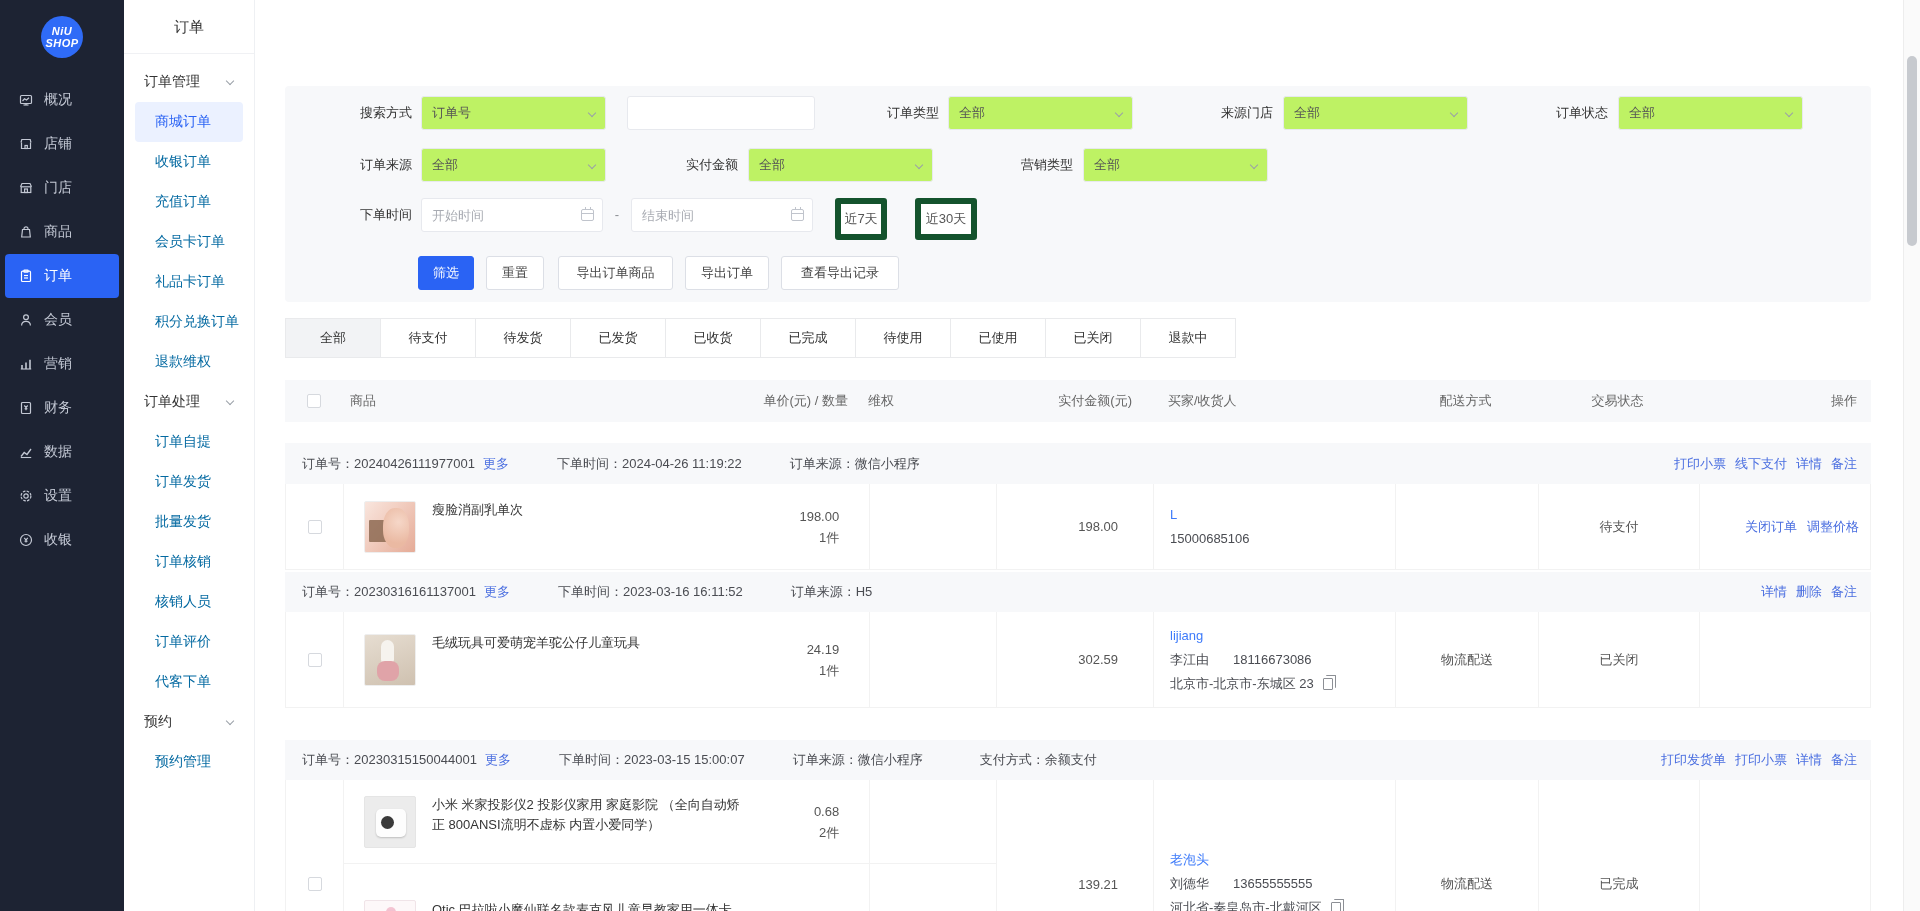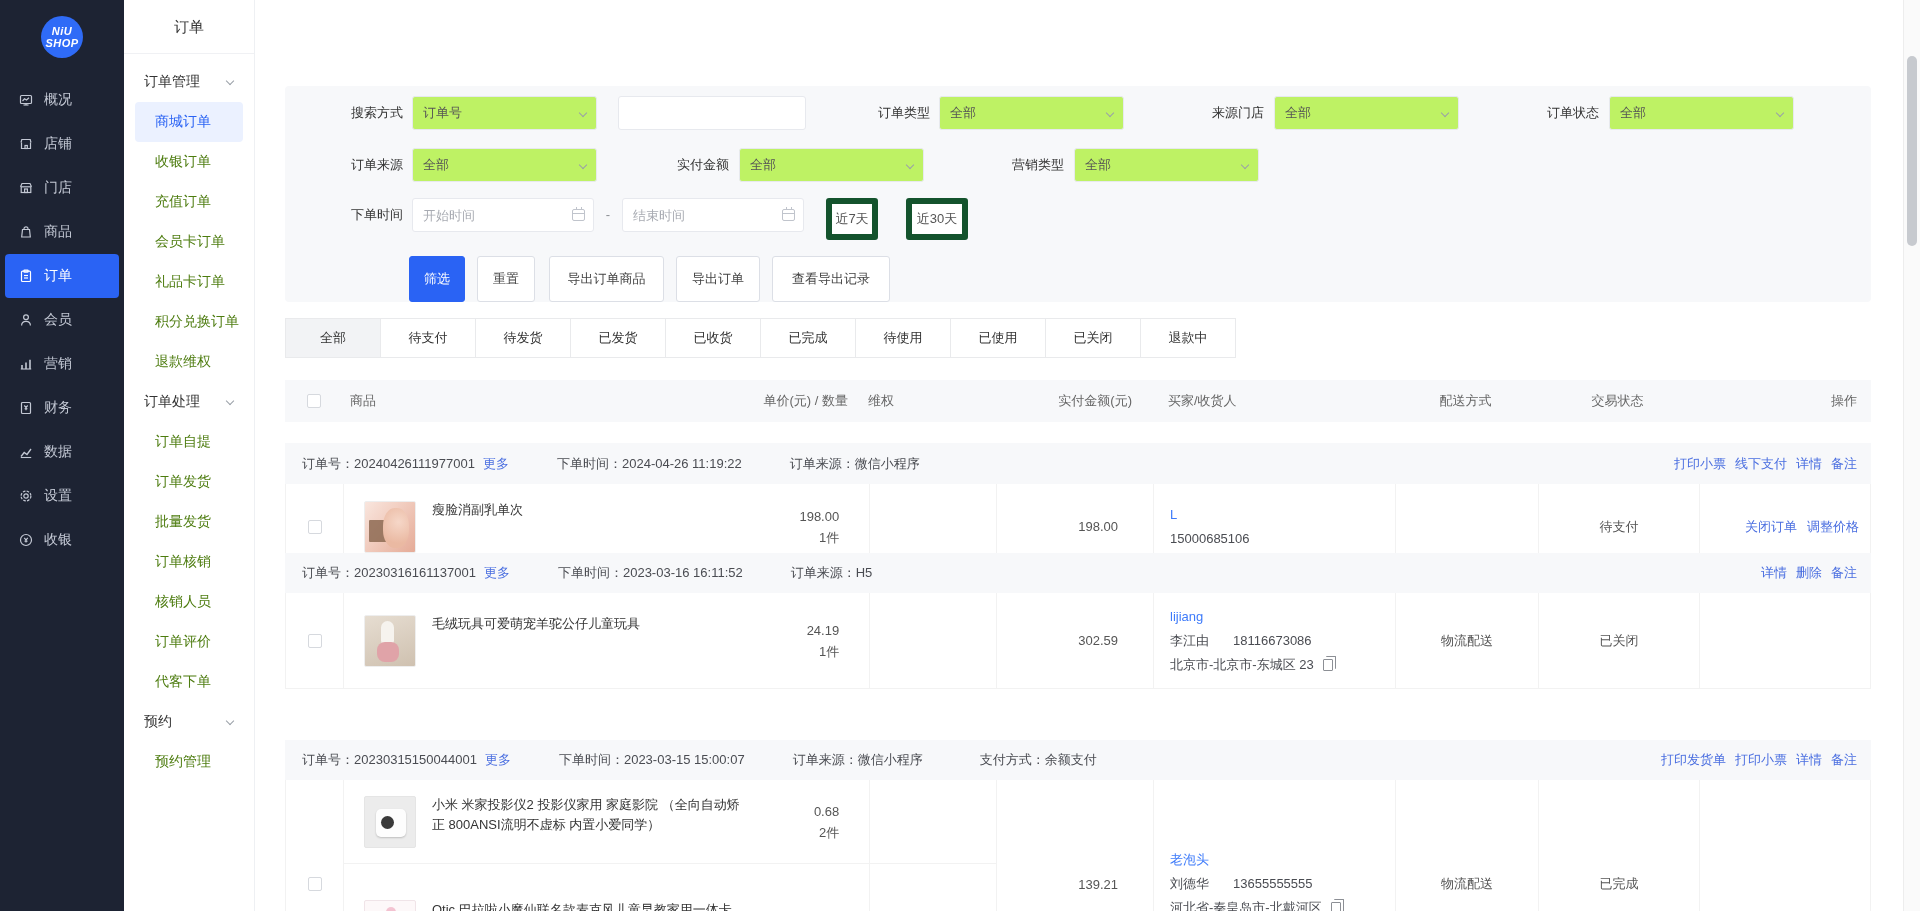--- a/index.html
+++ b/index.html
@@ -18,21 +18,21 @@
           color:#c3c8d4; font-size:14px; cursor:pointer; }
   .pnav svg { width:16px; height:16px; margin-right:10px; flex:none; }
   .pnav.active { background:#2a63f4; color:#fff; }
 
   
   .subnav { position:absolute; left:124px; top:0; width:131px; height:911px; background:#fff; border-right:1px solid #eef0f3; }
   .subnav-title { height:54px; line-height:54px; text-align:center; font-size:15px; color:#333; border-bottom:1px solid #f0f1f4; }
   .snav-list { padding-top:8px; }
   .snav { height:40px; margin:0 11px; border-radius:4px; display:flex; align-items:center; font-size:14px; cursor:pointer; position:relative; }
   .snav.group { padding-left:9px; color:#333; }
-  .snav.child { padding-left:20px; color:#4d7c0f; }
+  .snav.child { padding-left:20px; color:#0369a1; }
   .snav.active { background:#ebf1ff; color:#2a63f4; }
   .chev { display:inline-block; width:6px; height:6px; border-right:1.2px solid #9aa0a8; border-bottom:1.2px solid #9aa0a8; transform:rotate(45deg); }
   .snav .chev { position:absolute; right:10px; top:16px; }
 
   
   .topbar { position:absolute; left:255px; top:0; right:0; height:54px; background:#fff; border-bottom:1px solid #f0f1f4;
             display:flex; align-items:center; padding:0 24px; }
   .crumb { font-size:13px; color:#9a9da3; }
   .crumb .sep { margin:0 8px; }
   .topbar-right { margin-left:auto; display:flex; align-items:center; }
@@ -44,37 +44,37 @@
              justify-content:center; font-size:10px; color:#7a7e86; margin-right:6px; }
   .help-ic::before { content:"?"; }
   .user { display:flex; align-items:center; font-size:14px; color:#33353a; cursor:pointer; }
   .caret { width:0; height:0; border-left:4.5px solid transparent; border-right:4.5px solid transparent; border-top:5px solid #33353a; margin-left:7px; }
 
   
   .main { position:absolute; left:255px; top:54px; right:17px; bottom:0; background:#fff; overflow:hidden; }
 
   
   .filter-panel { position:absolute; left:30px; top:32px; width:1586px; height:216px; background:#f7f8fa; border-radius:4px; }
-  .f-row { position:absolute; left:4px; width:100%; height:34px; }
+  .f-row { position:absolute; left:13px; width:100%; height:34px; }
   .f-label { position:absolute; text-align:right; line-height:34px; font-size:13px; color:#333; }
   .f-select { position:absolute; height:34px; background:#bef264; border:1px solid #e7e9ee; border-radius:3px; cursor:pointer; }
   .f-select .val { position:absolute; left:10px; line-height:32px; font-size:13px; color:#555; }
   .f-select .chev { position:absolute; right:10px; top:13px; }
   .f-input { position:absolute; height:34px; background:#fff; border:1px solid #e7e9ee; border-radius:3px; font-size:13px;
              color:#333; padding:0 10px; font-family:inherit; outline:none; }
   .f-input::placeholder { color:#a8abb2; }
   .date-wrap { position:absolute; height:34px; }
   .date-wrap .f-input { left:0; top:0; width:100%; padding-right:28px; }
   .cal-ic { position:absolute; right:9px; top:50%; margin-top:-6px; width:13px; height:12px; border:1px solid #c0c4cc; border-radius:2px; }
   .cal-ic::before { content:""; position:absolute; left:0; right:0; top:2.5px; border-top:1px solid #c0c4cc; }
   .cal-ic::after { content:""; position:absolute; top:-3px; left:2.5px; width:1px; height:3px; background:#c0c4cc; box-shadow:5px 0 0 #c0c4cc; }
   .range-sep { position:absolute; line-height:34px; font-size:13px; color:#8a8d93; }
   .q-btn { position:absolute; height:42px; background:#fff; border:6px solid #14532d; border-radius:3px; font-size:13px; color:#555;
            display:flex; align-items:center; justify-content:center; cursor:pointer; }
-  .a-btn { position:absolute; height:46px; border-radius:3px; font-size:13px; display:flex; align-items:center; justify-content:center; cursor:pointer; }
+  .a-btn { position:absolute; height:34px; border-radius:3px; font-size:13px; display:flex; align-items:center; justify-content:center; cursor:pointer; }
   .a-btn.primary { background:#2a63f4; color:#fff; border:1px solid #2a63f4; }
   .a-btn.plain { background:#fff; color:#444; border:1px solid #dcdfe6; }
 
   
   .tabs { position:absolute; left:30px; top:264px; display:flex; }
   .tab { width:96px; height:40px; line-height:38px; text-align:center; font-size:13px; color:#333; background:#fff;
          border:1px solid #e9eaec; margin-left:-1px; cursor:pointer; }
   .tab:first-child { margin-left:0; }
   .tab.active { background:#f2f3f5; }
 
@@ -455,21 +455,21 @@
         <div class="ob-col cell-status">待支付</div>
         <div class="ob-col cell-action">
           <div class="row-links">
             <a>关闭订单</a>
             <a>调整价格</a>
           </div>
         </div>
       </div>
     </section>
 
-    <section class="order" style="top:499px;">
+    <section class="order" style="top:518px;">
       <div class="order-head" style="height:40px;">
         <span class="oh-item"><span>订单号：</span><span>20230316161137001</span></span>
         <a class="more-link">更多</a>
         <span class="oh-item oh-gap"><span>下单时间：</span><span>2023-03-16 16:11:52</span></span>
         <span class="oh-item oh-gap"><span>订单来源：</span><span>H5</span></span>
         <span class="oh-actions">
           <a>详情</a>
           <a>删除</a>
           <a>备注</a>
         </span>

